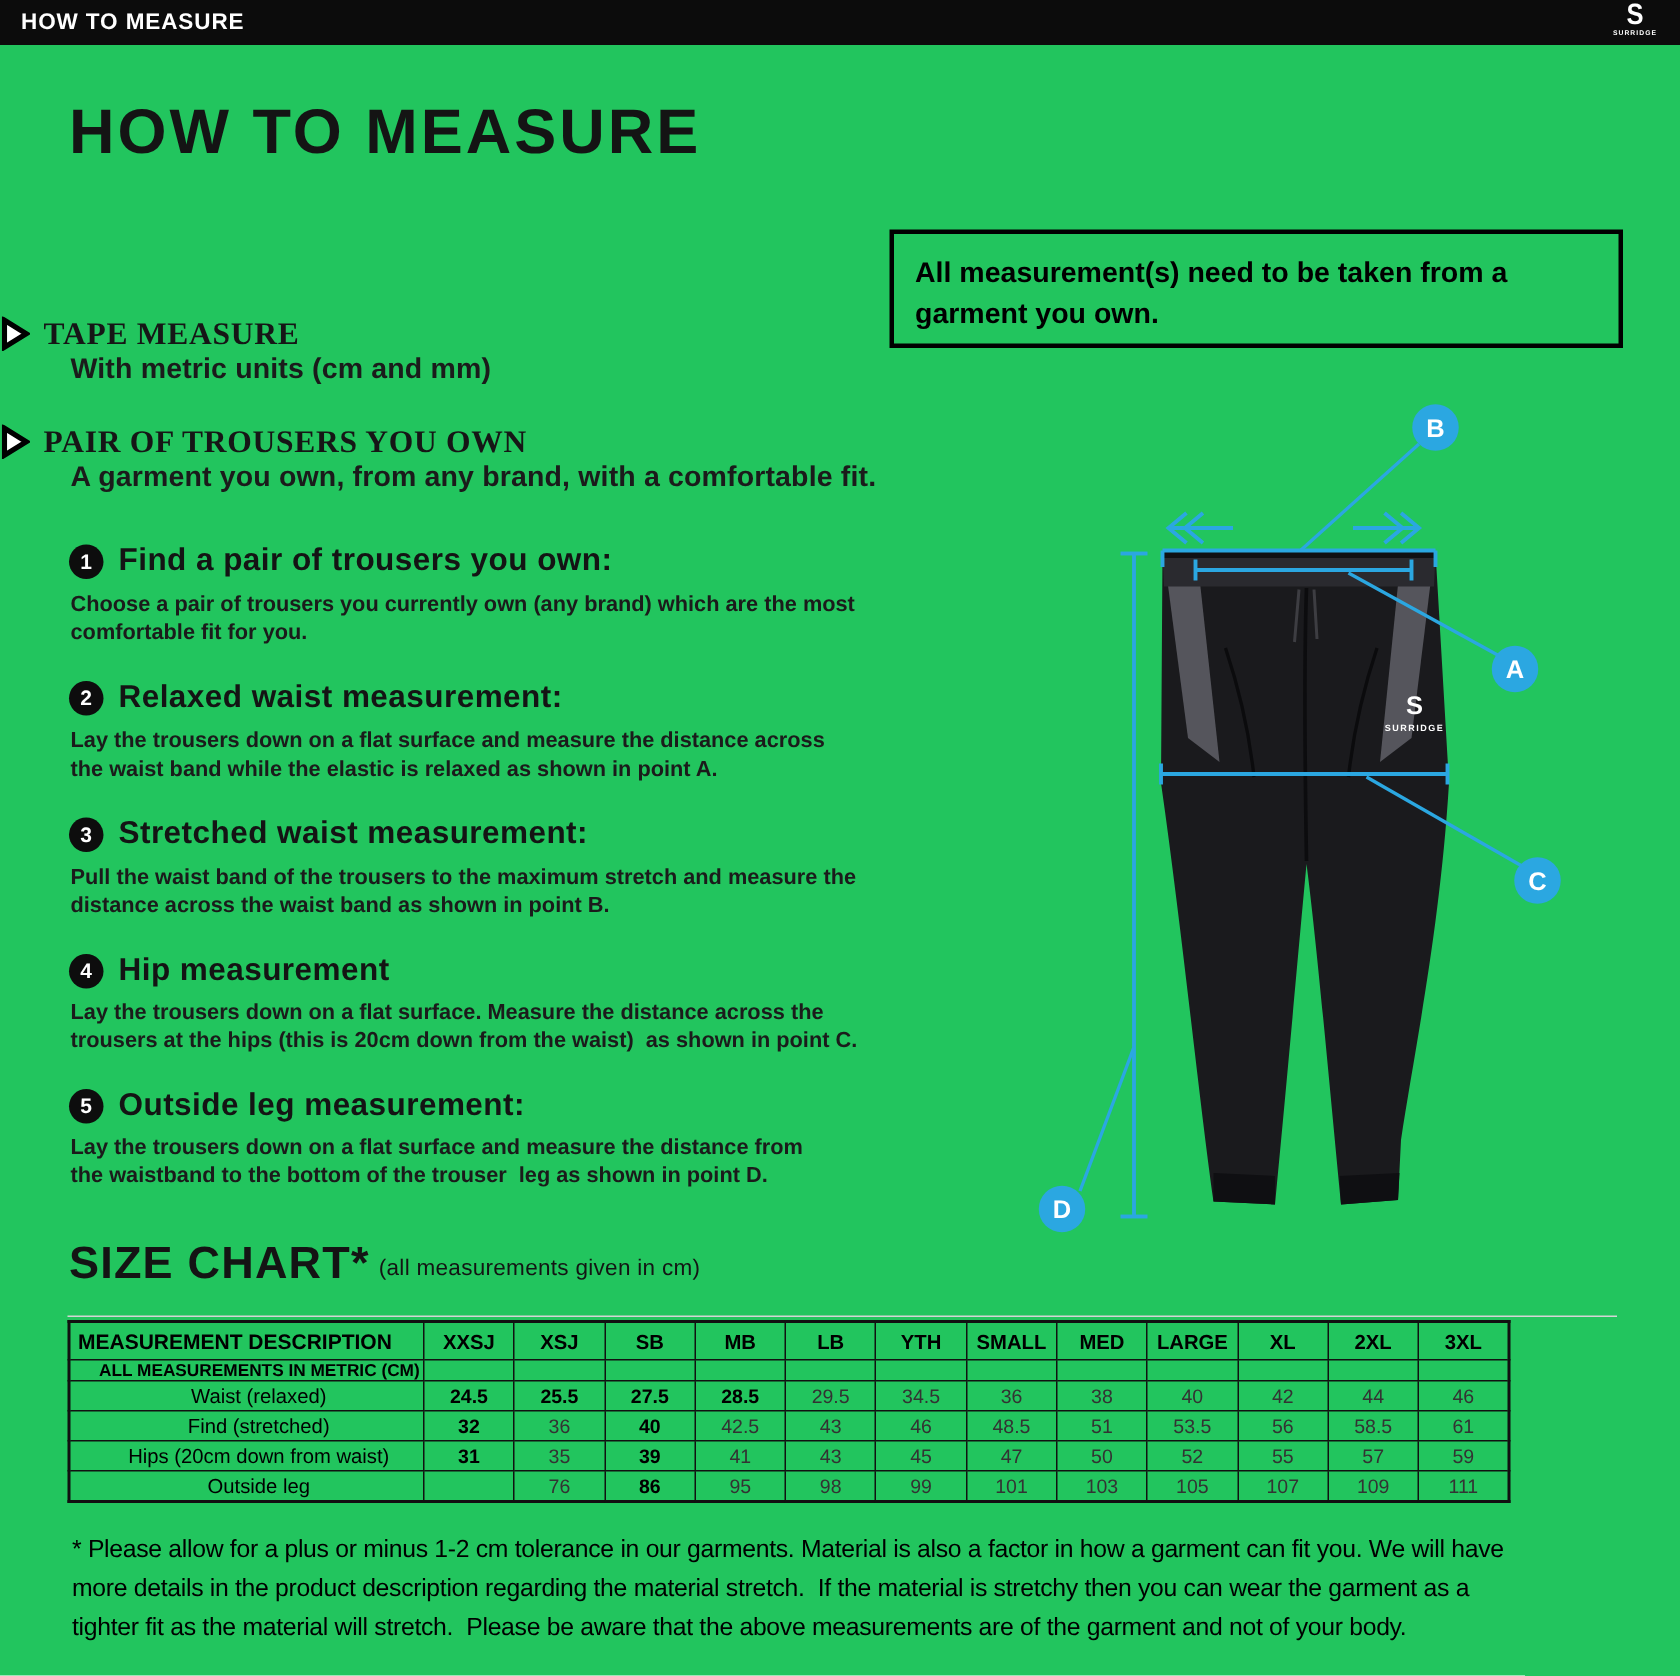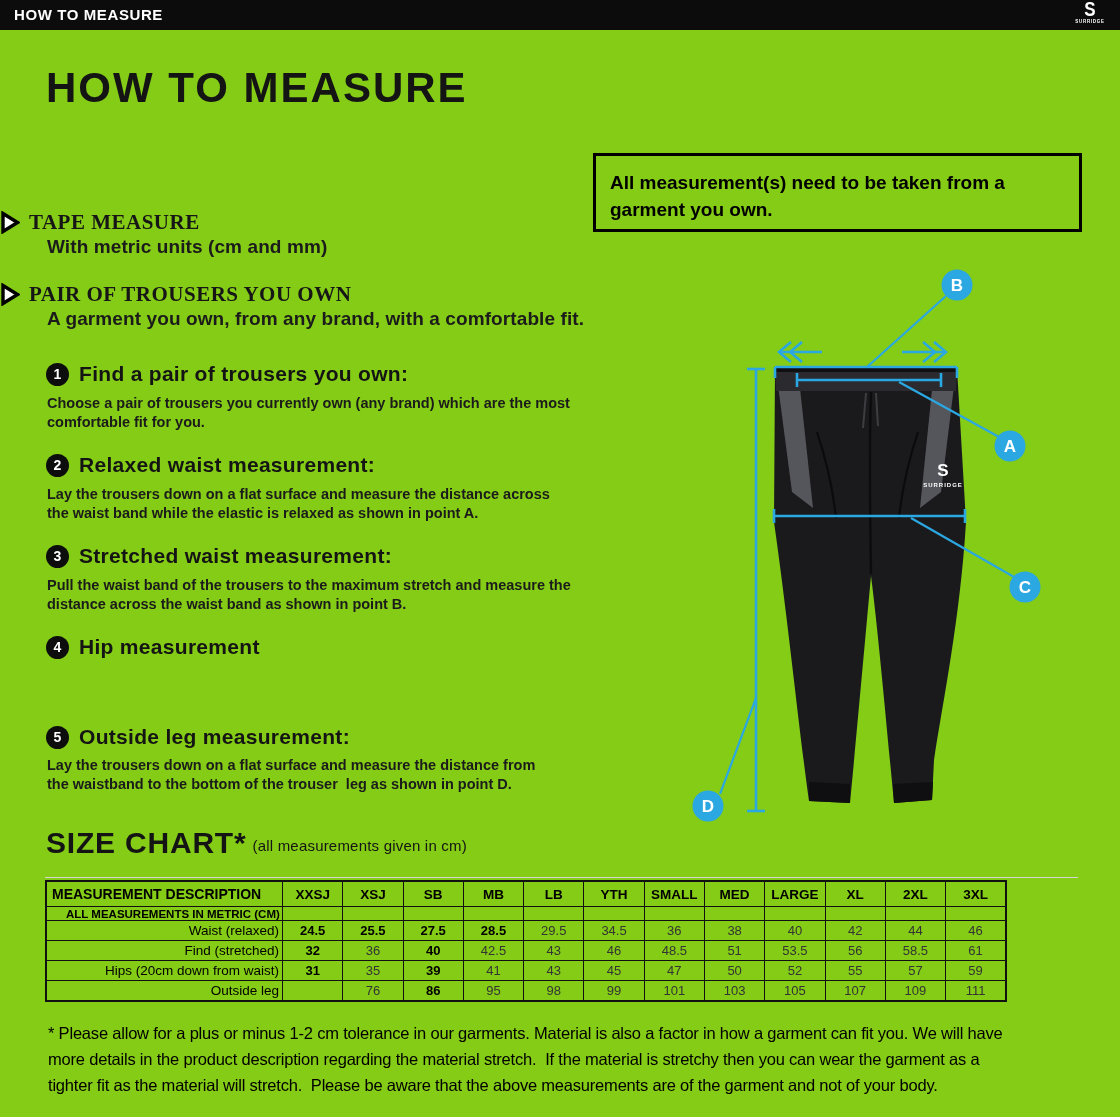--- a/index.html
+++ b/index.html
@@ -1,16 +1,16 @@
 <!DOCTYPE html>
 <html><head>
 <meta charset="utf-8">
 <style>
   html,body{margin:0;padding:0;background:#fff;}
-  .canvas{position:relative;width:1120px;height:1117px;background:#84cc16;overflow:hidden;
+  .canvas{position:relative;width:1120px;height:1117px;background:#22c55e;overflow:hidden;
           font-family:"Liberation Sans",sans-serif;color:#111;}
 
   
   .topbar{position:absolute;left:0;top:0;width:1120px;height:30px;background:#0c0c0c;}
   .topbar-title{position:absolute;left:14px;top:6px;color:#fff;font-size:15px;font-weight:700;letter-spacing:.6px;}
   .topbar-logo{position:absolute;right:10px;top:1px;width:40px;text-align:center;color:#fff;line-height:1;}
   .topbar-logo .s-glyph{font-size:17px;font-weight:700;display:block;transform:scaleY(1.15);}
   .topbar-logo .s-word{font-size:4.5px;font-weight:700;letter-spacing:.7px;display:block;margin-top:2px;}
 
   
@@ -38,21 +38,21 @@
   .sc-head{position:absolute;left:46px;top:826px;font-size:30px;font-weight:700;letter-spacing:.8px;color:#141414;}
   .sc-sub{font-size:15px;font-weight:400;letter-spacing:.2px;vertical-align:2px;margin-left:6px;}
   .rule{position:absolute;left:45px;top:877px;width:1033px;height:1px;background:#d5d5d5;}
 
   table.size{position:absolute;left:45px;top:880px;width:962px;border-collapse:collapse;table-layout:fixed;
              font-family:"Liberation Sans",sans-serif;}
   table.size th,table.size td{border:1.6px solid #111;padding:0 3px;height:19px;text-align:center;
              font-size:13px;color:#333;overflow:hidden;white-space:nowrap;}
   table.size thead th{height:24px;font-size:13.5px;font-weight:700;color:#000;}
   table.size th.desc{width:227px;text-align:left;padding-left:5px;font-size:14px;}
-  table.size td.lbl{text-align:right;padding-left:19px;color:#000;font-size:13.5px;}
+  table.size td.lbl{text-align:center;padding-left:19px;color:#000;font-size:13.5px;}
   table.size tr.metric td{height:13px;font-size:11.5px;font-weight:700;color:#000;}
   table.size td.b{font-weight:700;color:#000;}
   table.size{border:2.5px solid #111;}
 
   
   .footnote{position:absolute;left:48px;top:1020px;font-size:16.5px;line-height:26px;color:#000;letter-spacing:-.2px;}
 
   
   .diagram{position:absolute;left:680px;top:260px;width:440px;height:580px;}
 </style>
@@ -115,20 +115,24 @@
     <span>Stretched waist measurement:</span>
   </div>
   <div class="step-body" style="top:576px;">
     <span class="pre">Pull the waist band of the trousers to the maximum stretch and measure the</span>
     <span class="pre">distance across the waist band as shown in point B.</span>
   </div>
 
   <div class="step-title" style="top:635px;">
     <span class="step-num">4</span>
     <span>Hip measurement</span>
+  </div>
+  <div class="step-body" style="top:666px;">
+    <span class="pre">Lay the trousers down on a flat surface. Measure the distance across the</span>
+    <span class="pre">trousers at the hips (this is 20cm down from the waist)  as shown in point C.</span>
   </div>
 
   <div class="step-title" style="top:725px;">
     <span class="step-num">5</span>
     <span>Outside leg measurement:</span>
   </div>
   <div class="step-body" style="top:756px;">
     <span class="pre">Lay the trousers down on a flat surface and measure the distance from</span>
     <span class="pre">the waistband to the bottom of the trouser  leg as shown in point D.</span>
   </div>

